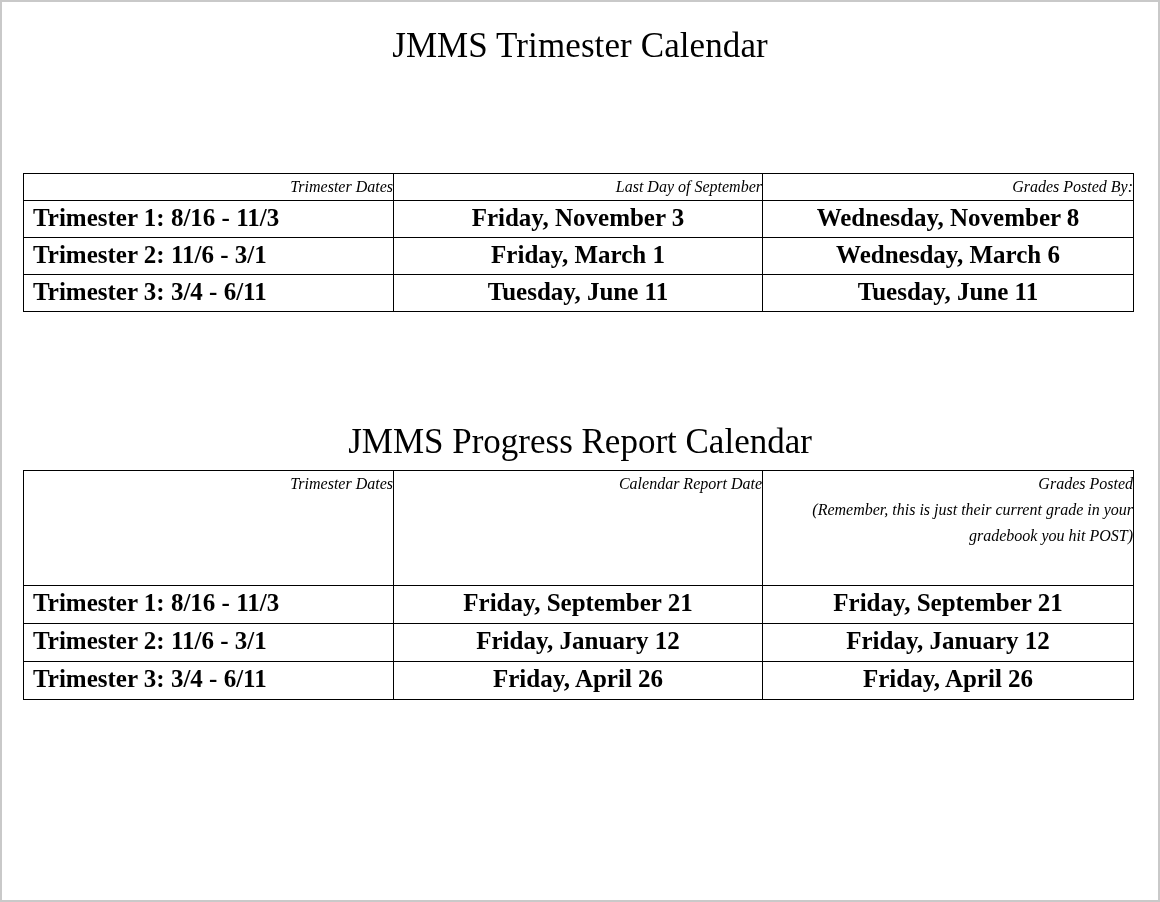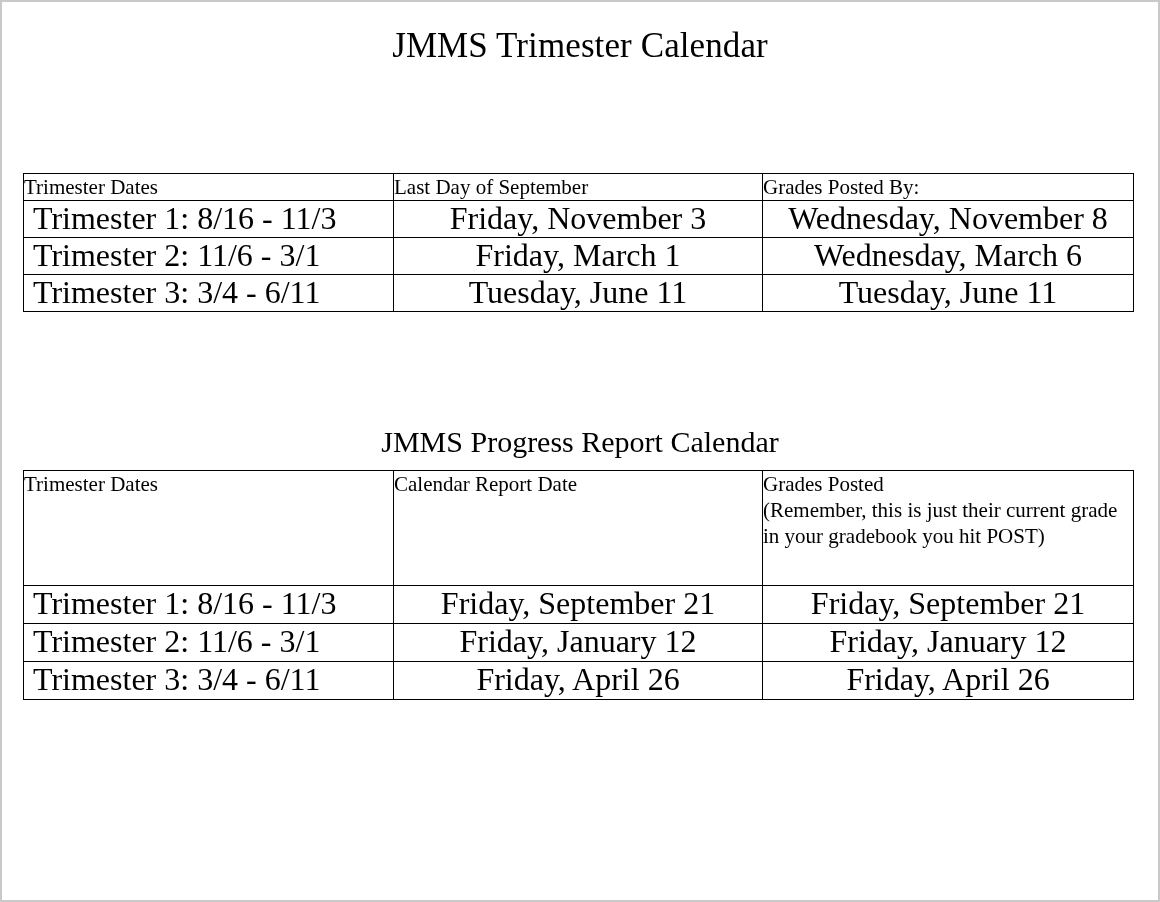--- a/index.html
+++ b/index.html
@@ -49,21 +49,21 @@
     left: 0;
     top: 22px;
     width: 1160px;
   }
   .section-title {
     position: absolute;
     left: 0;
     top: 419px;
     width: 1160px;
     text-align: center;
-    font-size: 30px;
+    font-size: 35px;
     line-height: 46px;
     font-weight: normal;
   }
 
   
   table.cal-table {
     position: absolute;
     border-collapse: collapse;
     table-layout: fixed;
     width: 1110px;
@@ -74,32 +74,34 @@
     border: 1.6px solid #000000;
     vertical-align: top;
     padding: 0;
   }
   .col-1 { width: 370px; }
   .col-2 { width: 369px; }
   .col-3 { width: 371px; }
 
   
   td.hcell {
-    text-align: left;
-    font-size: 21px;
+    text-align: right;
+    font-size: 16px;
     line-height: 26px;
     padding: 9px 6px 7px 6px;
+    font-style: italic;
   }
   
   td.bcell {
-    font-size: 32px;
+    font-size: 25px;
     line-height: 34px;
     padding: 7px 8px 8px 8px;
     text-align: center;
     white-space: nowrap;
+    font-weight: bold;
   }
   td.bcell.left {
     text-align: left;
     padding-left: 9px;
   }
 
   
   #table-trimester { top: 173px; }
   #table-trimester td.hcell { height: 26px; }
   #table-trimester td.bcell { height: 36px; }

